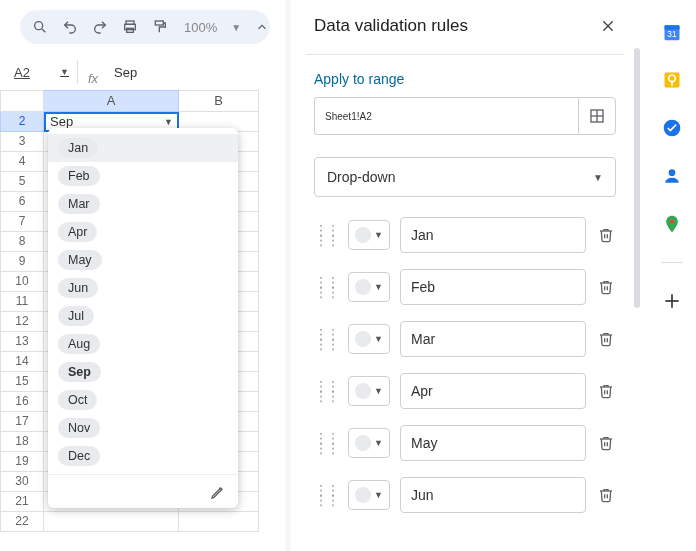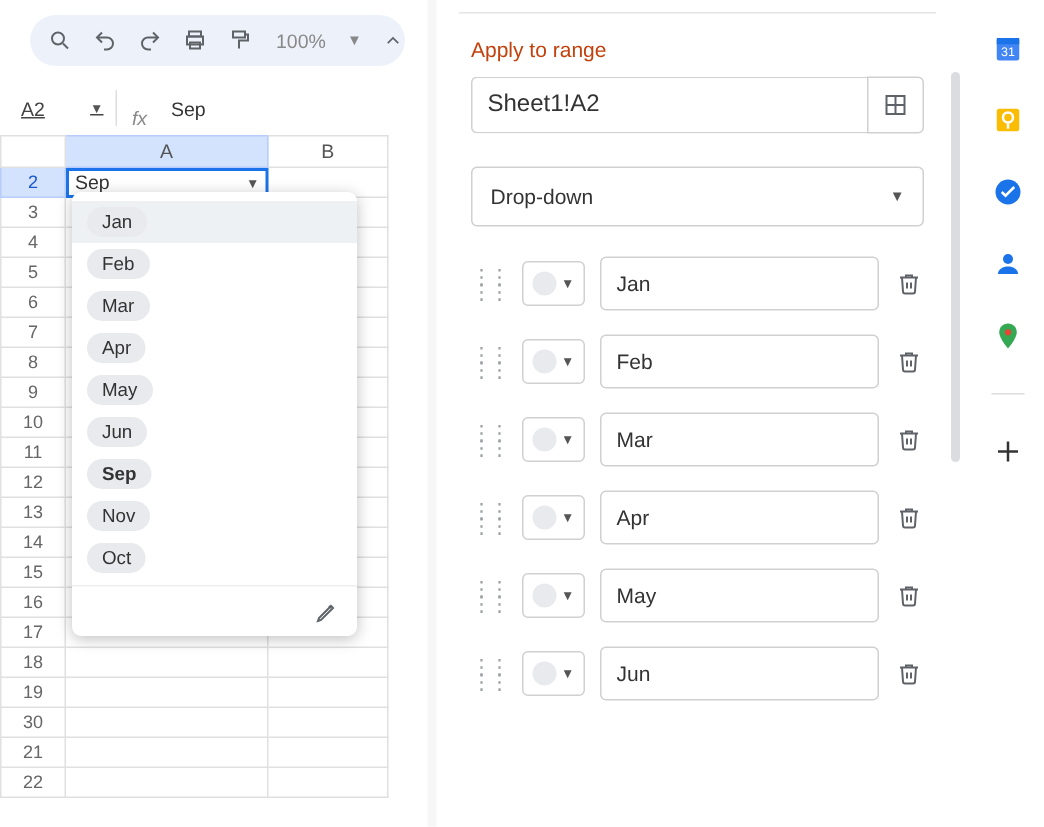--- a/index.html
+++ b/index.html
@@ -111,25 +111,25 @@
     width: 330px; height: 540px;
     background:#fff;
   }
   .panel-head {
     display:flex; justify-content:space-between; align-items:center;
     padding: 8px 14px 18px 14px;
   }
   .panel-title { font-size:17px; color:#202124; }
   .panel-sep { height:1px; background:#e4e4e4; margin:0 6px; }
   .panel-body { padding: 16px 14px; position:relative; }
-  .sec-label { font-size:14px; color:#c2410c; margin-bottom:10px; }
+  .sec-label { font-size:14px; color:#0369a1; margin-bottom:10px; }
   .range-row { display:flex; gap:0; margin-bottom:22px; }
   .range-input {
     flex:1; height:38px; border:1px solid #d0d0d0; border-right:none;
-    border-radius:4px 0 0 4px; padding:0 10px; font-size:16px; color:#333;
+    border-radius:4px 0 0 4px; padding:0 10px; font-size:10px; color:#333;
     display:flex; align-items:center;
   }
   .range-btn {
     width:38px; height:38px; border:1px solid #d0d0d0; border-radius:0 4px 4px 0;
     display:flex; align-items:center; justify-content:center; cursor:pointer;
   }
   .crit-select {
     height:40px; border:1px solid #d0d0d0; border-radius:4px;
     display:flex; align-items:center; justify-content:space-between;
     padding:0 12px; font-size:14px; color:#333; margin-bottom:20px; cursor:pointer;
@@ -321,37 +321,49 @@
 </div>
 
 <div class="dropdown">
   <div id="dd-items">
       <div class="dd-item hl"><span class="chip">Jan</span></div>
       <div class="dd-item"><span class="chip">Feb</span></div>
       <div class="dd-item"><span class="chip">Mar</span></div>
       <div class="dd-item"><span class="chip">Apr</span></div>
       <div class="dd-item"><span class="chip">May</span></div>
       <div class="dd-item"><span class="chip">Jun</span></div>
+      <div class="dd-item"><span class="chip">Jul</span></div>
+      <div class="dd-item"><span class="chip">Aug</span></div>
       <div class="dd-item"><span class="chip bold">Sep</span></div>
+      <div class="dd-item"><span class="chip">Oct</span></div>
       <div class="dd-item"><span class="chip">Nov</span></div>
-      <div class="dd-item"><span class="chip">Oct</span></div>
+      <div class="dd-item"><span class="chip">Dec</span></div>
     </div>
   <div class="dd-footer">
     <span>
       <svg width="16" height="16" viewBox="0 0 24 24" fill="none" stroke="#5f6368" stroke-width="2">
           <path d="M3 21l3-1 12-12-2-2L4 18l-1 3z"></path>
           <path d="M14 6l2 2"></path>
         </svg>
     </span>
   </div>
 </div>
 
 <div class="splitter"></div>
 
 <div class="panel">
+  <div class="panel-head">
+    <div class="panel-title">Data validation rules</div>
+    <span>
+      <svg width="16" height="16" viewBox="0 0 24 24" fill="none" stroke="#444" stroke-width="2">
+          <line x1="5" y1="5" x2="19" y2="19"></line>
+          <line x1="19" y1="5" x2="5" y2="19"></line>
+        </svg>
+    </span>
+  </div>
   <div class="panel-sep"></div>
   <div class="panel-body">
     <div class="sec-label">Apply to range</div>
     <div class="range-row">
       <div class="range-input">Sheet1!A2</div>
       <div class="range-btn">
         <svg width="16" height="16" viewBox="0 0 24 24" fill="none" stroke="#5f6368" stroke-width="2">
             <rect x="3" y="3" width="18" height="18"></rect>
             <line x1="3" y1="12" x2="21" y2="12"></line>
             <line x1="12" y1="3" x2="12" y2="21"></line>

